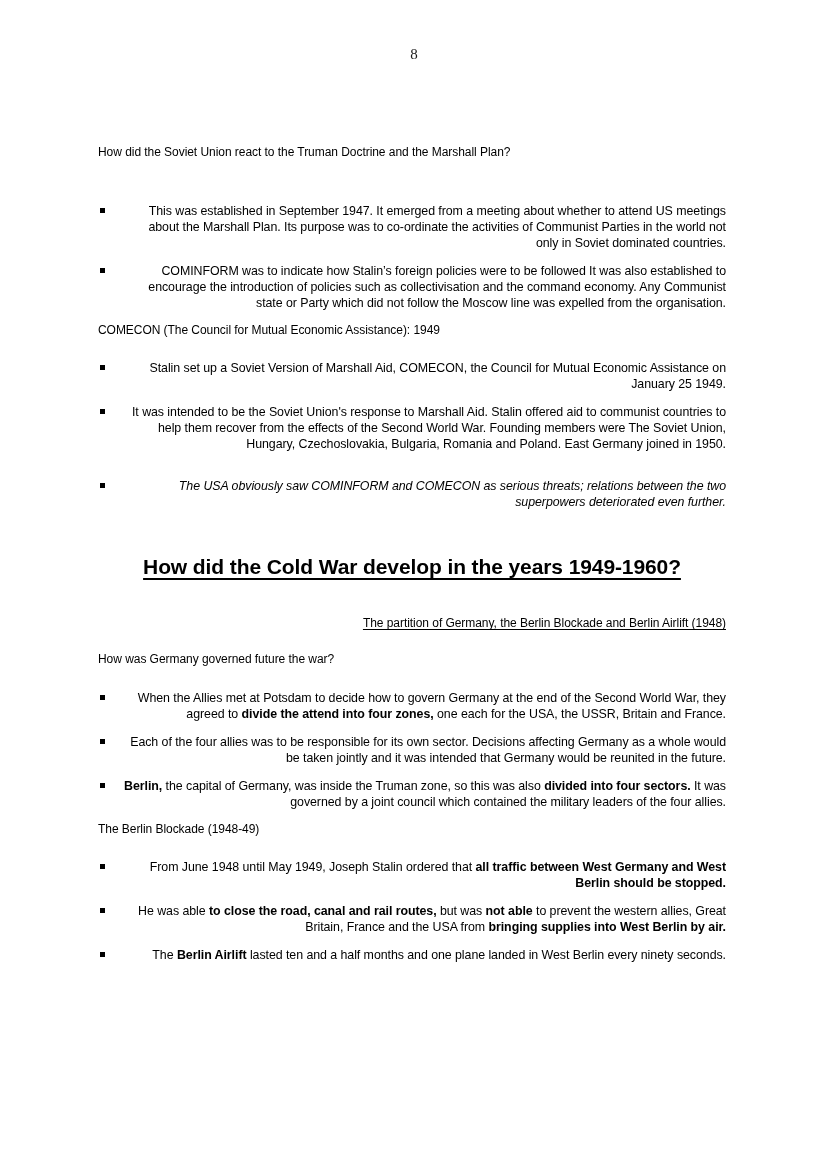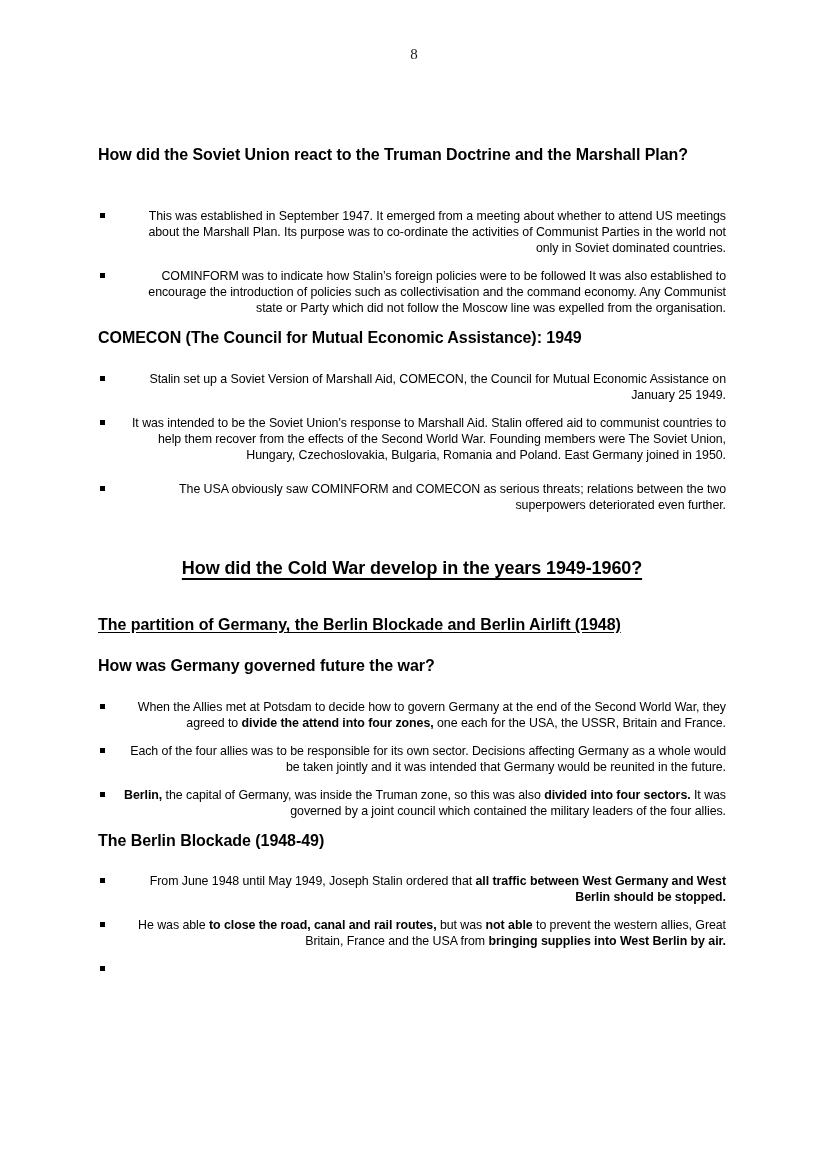--- a/index.html
+++ b/index.html
@@ -27,32 +27,33 @@
     font-size: 15px;
     color: #1a1a1a;
   }
   .content {
     position: absolute;
     left: 98px;
     top: 145px;
     width: 628px;
   }
   .h-sub {
-    font-size: 16px;
-    font-weight: bold;
+    font-size: 12px;
+    font-weight: normal;
     line-height: 1.3;
     margin: 0 0 0 0;
     letter-spacing: -0.05px;
   }
   .h-sub.underline {
     text-decoration: underline;
     text-underline-offset: 2px;
+    text-align: right;
   }
   .h-main {
-    font-size: 18px;
+    font-size: 21px;
     font-weight: bold;
     text-align: center;
     text-decoration: underline;
     text-underline-offset: 4px;
     text-decoration-thickness: 2px;
     line-height: 1.25;
     margin: 0;
     letter-spacing: -0.1px;
   }
   ul.bullets {
@@ -123,21 +124,21 @@
 
     <ul class="bullets">
       <li>
         <span class="marker"></span>
         <span>Stalin set up a Soviet Version of Marshall Aid, COMECON, the Council for Mutual Economic Assistance on January 25 1949.</span>
       </li>
       <li>
         <span class="marker"></span>
         <span>It was intended to be the Soviet Union's response to Marshall Aid. Stalin offered aid to communist countries to help them recover from the effects of the Second World War. Founding members were The Soviet Union, Hungary, Czechoslovakia, Bulgaria, Romania and Poland. East Germany joined in 1950.</span>
       </li>
-      <li style="margin-top:18px;">
+      <li style="margin-top:26px;font-style:italic;">
         <span class="marker"></span>
         <span>The USA obviously saw COMINFORM and COMECON as serious threats; relations between the two superpowers deteriorated even further.</span>
       </li>
     </ul>
 
     <div class="sp-44"></div>
 
     <div class="h-main">How did the Cold War develop in the years 1949-1960?</div>
 
     <div class="sp-36"></div>
@@ -175,17 +176,18 @@
       <li>
         <span class="marker"></span>
         <span><span>From June 1948 until May 1949, Joseph Stalin ordered that </span><b>all traffic between West Germany and West Berlin should be stopped.</b></span>
       </li>
       <li>
         <span class="marker"></span>
         <span><span>He was able </span><b>to close the road, canal and rail routes,</b><span> but was </span><b>not able</b><span> to prevent the western allies, Great Britain, France and the USA from </span><b>bringing supplies into West Berlin by air.</b></span>
       </li>
       <li>
         <span class="marker"></span>
+        <span><span>The </span><b>Berlin Airlift</b><span> lasted ten and a half months and one plane landed in West Berlin every ninety seconds.</span></span>
       </li>
     </ul>
 
   </div>
 </div>
 
 </body></html>

